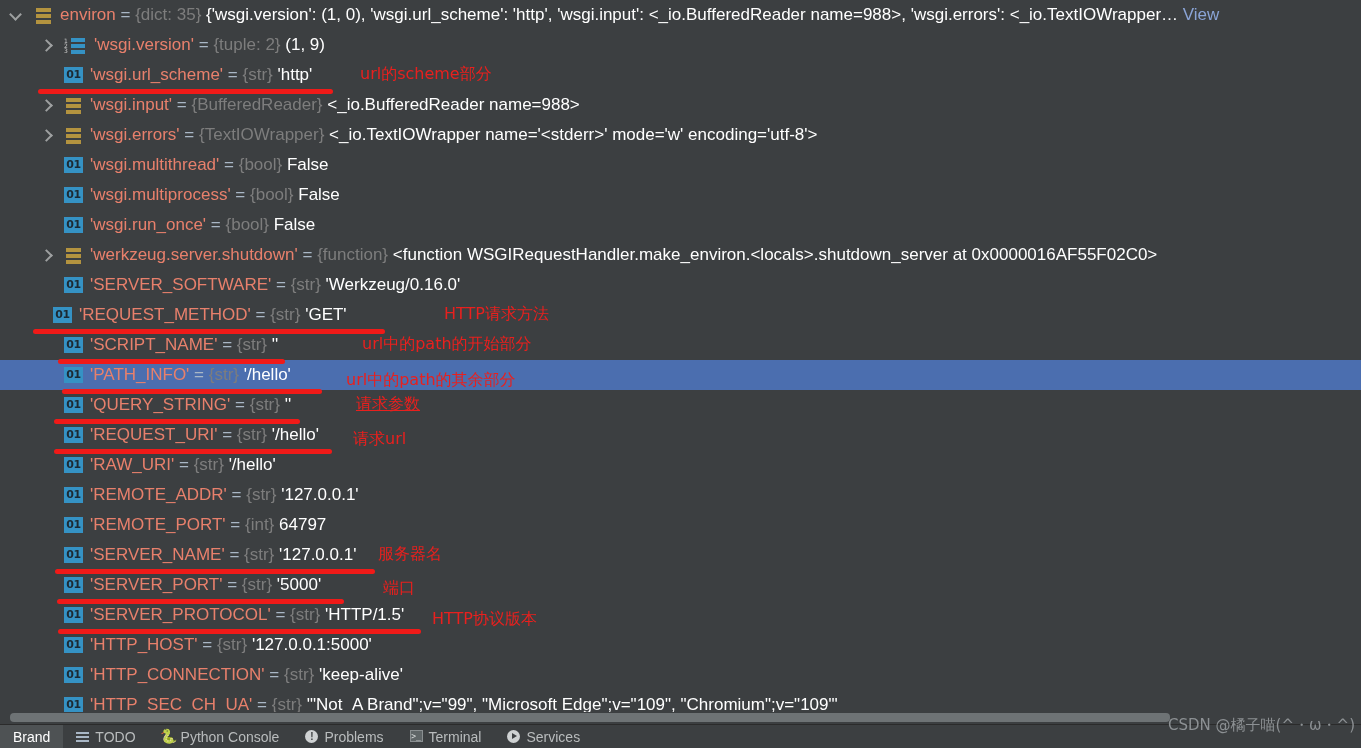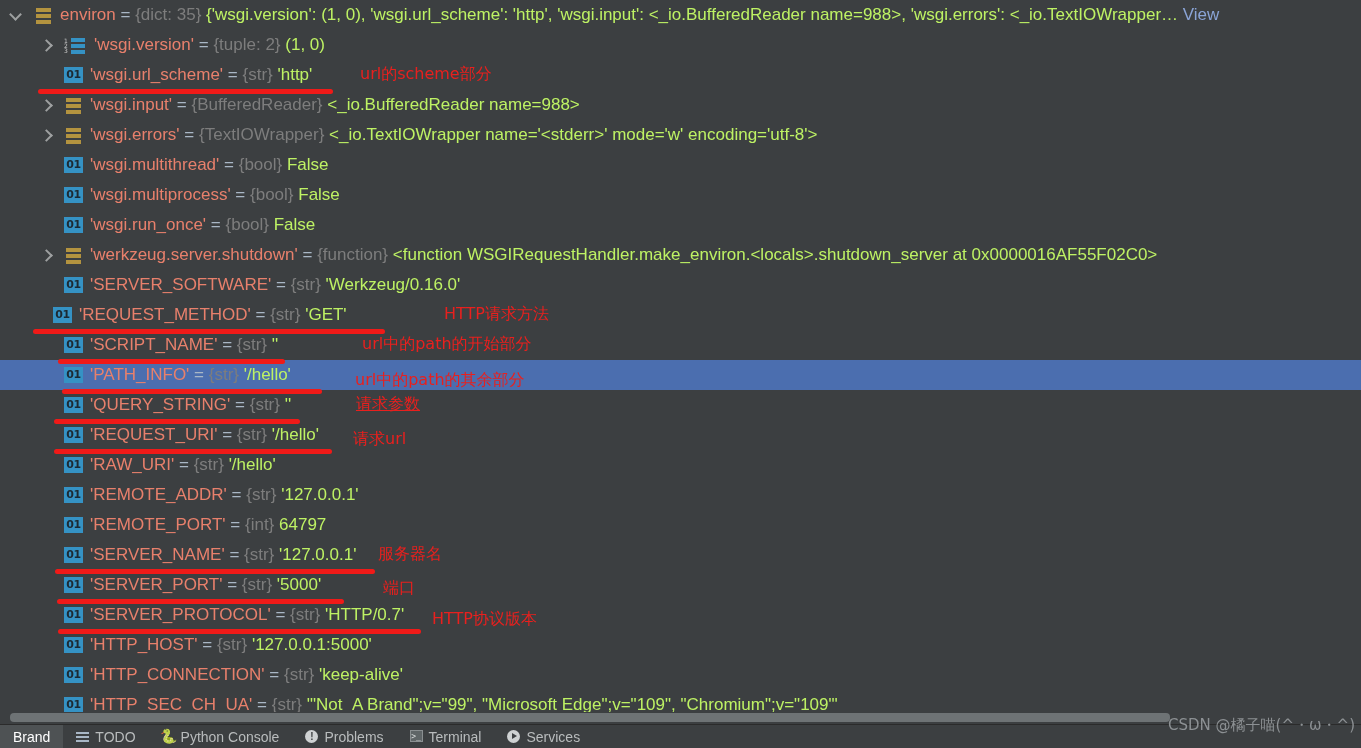--- a/index.html
+++ b/index.html
@@ -117,21 +117,21 @@
     left: 7px;
     width: 14px;
     background: #3592c4;
   }
   .vicon.tuple .bars::before { top: 8px; height: 4px; box-shadow: 0 6px 0 0 #3592c4; }
   .vicon.tuple .bars::after  { top: 20px; height: 4px; }
 
   .name   { color: #e8806c; }
   .op     { color: #a9b7c6; }
   .type   { color: #7d7d7d; }
-  .value  { color: #bef264; }
+  .value  { color: #ffffff; }
   .viewlink { color: #8aa4d6; }
 
   
   .ann-text {
     position: absolute;
     color: #e8201e;
     font-size: 16px;
     font-family: "DejaVu Sans", "Liberation Sans", sans-serif;
     white-space: nowrap;
     pointer-events: none;
@@ -256,21 +256,21 @@
 
 <div id="app">
 
   <div id="tree">
       <div class="row">
         <div class="row-inner" style="left: 8px;"><span class="chevron has open"></span><span style="display: inline-block; width: 10px;"></span><span class="vicon obj"></span><span style="display: inline-block; width: 6px;"></span><span class="name">environ</span><span class="op"> = </span><span class="type">{dict: 35}</span><span> </span><span class="value">{'wsgi.version': (1, 0), 'wsgi.url_scheme': 'http', 'wsgi.input': &lt;_io.BufferedReader name=988&gt;, 'wsgi.errors': &lt;_io.TextIOWrapper…</span><span> </span><span class="viewlink">View</span></div>
       </div>
       <div class="row">
         <div class="row-inner" style="left: 38px;"><span class="chevron has"></span><span style="display: inline-block; width: 10px;"></span><span class="vicon tuple"><span class="nums" style="white-space: pre;">1
 2
-3</span><span class="bars"></span></span><span style="display: inline-block; width: 6px;"></span><span class="name">'wsgi.version'</span><span class="op"> = </span><span class="type">{tuple: 2}</span><span> </span><span class="value">(1, 0)</span></div>
+3</span><span class="bars"></span></span><span style="display: inline-block; width: 6px;"></span><span class="name">'wsgi.version'</span><span class="op"> = </span><span class="type">{tuple: 2}</span><span> </span><span class="value">(1, 9)</span></div>
       </div>
       <div class="row">
         <div class="row-inner" style="left: 38px;"><span class="chevron"></span><span style="display: inline-block; width: 10px;"></span><span class="vicon str"></span><span style="display: inline-block; width: 6px;"></span><span class="name">'wsgi.url_scheme'</span><span class="op"> = </span><span class="type">{str}</span><span> </span><span class="value">'http'</span></div>
       </div>
       <div class="row">
         <div class="row-inner" style="left: 38px;"><span class="chevron has"></span><span style="display: inline-block; width: 10px;"></span><span class="vicon obj"></span><span style="display: inline-block; width: 6px;"></span><span class="name">'wsgi.input'</span><span class="op"> = </span><span class="type">{BufferedReader}</span><span> </span><span class="value">&lt;_io.BufferedReader name=988&gt;</span></div>
       </div>
       <div class="row">
         <div class="row-inner" style="left: 38px;"><span class="chevron has"></span><span style="display: inline-block; width: 10px;"></span><span class="vicon obj"></span><span style="display: inline-block; width: 6px;"></span><span class="name">'wsgi.errors'</span><span class="op"> = </span><span class="type">{TextIOWrapper}</span><span> </span><span class="value">&lt;_io.TextIOWrapper name='&lt;stderr&gt;' mode='w' encoding='utf-8'&gt;</span></div>
       </div>
@@ -313,21 +313,21 @@
       <div class="row">
         <div class="row-inner" style="left: 38px;"><span class="chevron"></span><span style="display: inline-block; width: 10px;"></span><span class="vicon str"></span><span style="display: inline-block; width: 6px;"></span><span class="name">'REMOTE_PORT'</span><span class="op"> = </span><span class="type">{int}</span><span> </span><span class="value">64797</span></div>
       </div>
       <div class="row">
         <div class="row-inner" style="left: 38px;"><span class="chevron"></span><span style="display: inline-block; width: 10px;"></span><span class="vicon str"></span><span style="display: inline-block; width: 6px;"></span><span class="name">'SERVER_NAME'</span><span class="op"> = </span><span class="type">{str}</span><span> </span><span class="value">'127.0.0.1'</span></div>
       </div>
       <div class="row">
         <div class="row-inner" style="left: 38px;"><span class="chevron"></span><span style="display: inline-block; width: 10px;"></span><span class="vicon str"></span><span style="display: inline-block; width: 6px;"></span><span class="name">'SERVER_PORT'</span><span class="op"> = </span><span class="type">{str}</span><span> </span><span class="value">'5000'</span></div>
       </div>
       <div class="row">
-        <div class="row-inner" style="left: 38px;"><span class="chevron"></span><span style="display: inline-block; width: 10px;"></span><span class="vicon str"></span><span style="display: inline-block; width: 6px;"></span><span class="name">'SERVER_PROTOCOL'</span><span class="op"> = </span><span class="type">{str}</span><span> </span><span class="value">'HTTP/0.7'</span></div>
+        <div class="row-inner" style="left: 38px;"><span class="chevron"></span><span style="display: inline-block; width: 10px;"></span><span class="vicon str"></span><span style="display: inline-block; width: 6px;"></span><span class="name">'SERVER_PROTOCOL'</span><span class="op"> = </span><span class="type">{str}</span><span> </span><span class="value">'HTTP/1.5'</span></div>
       </div>
       <div class="row">
         <div class="row-inner" style="left: 38px;"><span class="chevron"></span><span style="display: inline-block; width: 10px;"></span><span class="vicon str"></span><span style="display: inline-block; width: 6px;"></span><span class="name">'HTTP_HOST'</span><span class="op"> = </span><span class="type">{str}</span><span> </span><span class="value">'127.0.0.1:5000'</span></div>
       </div>
       <div class="row">
         <div class="row-inner" style="left: 38px;"><span class="chevron"></span><span style="display: inline-block; width: 10px;"></span><span class="vicon str"></span><span style="display: inline-block; width: 6px;"></span><span class="name">'HTTP_CONNECTION'</span><span class="op"> = </span><span class="type">{str}</span><span> </span><span class="value">'keep-alive'</span></div>
       </div>
       <div class="row">
         <div class="row-inner" style="left: 38px;"><span class="chevron"></span><span style="display: inline-block; width: 10px;"></span><span class="vicon str"></span><span style="display: inline-block; width: 6px;"></span><span class="name">'HTTP_SEC_CH_UA'</span><span class="op"> = </span><span class="type">{str}</span><span> </span><span class="value">'"Not_A Brand";v="99", "Microsoft Edge";v="109", "Chromium";v="109"'</span></div>
       </div>
@@ -339,21 +339,21 @@
       <div class="ann-line" style="left: 58px; top: 359px; width: 227px;"></div>
       <div class="ann-line" style="left: 62px; top: 389px; width: 260px;"></div>
       <div class="ann-line" style="left: 54px; top: 419px; width: 246px;"></div>
       <div class="ann-line" style="left: 54px; top: 449px; width: 278px;"></div>
       <div class="ann-line" style="left: 55px; top: 569px; width: 320px;"></div>
       <div class="ann-line" style="left: 57px; top: 599px; width: 287px;"></div>
       <div class="ann-line" style="left: 58px; top: 629px; width: 363px;"></div>
       <div class="ann-text" style="left: 360px; top: 64px;">url的scheme部分</div>
       <div class="ann-text" style="left: 412px; top: 304px; margin-left: 32px;">HTTP请求方法</div>
       <div class="ann-text" style="left: 362px; top: 334px;">url中的path的开始部分</div>
-      <div class="ann-text" style="left: 355px; top: 370px;">url中的path的其余部分</div>
+      <div class="ann-text" style="left: 346px; top: 370px;">url中的path的其余部分</div>
       <div class="ann-text" style="left: 356px; top: 394px; text-decoration: underline;">请求参数</div>
       <div class="ann-text" style="left: 353px; top: 429px;">请求url</div>
       <div class="ann-text" style="left: 378px; top: 544px;">服务器名</div>
       <div class="ann-text" style="left: 383px; top: 578px;">端口</div>
       <div class="ann-text" style="left: 432px; top: 609px;">HTTP协议版本</div>
     </div>
 
   <div id="hscroll">
     <div class="thumb"></div>
   </div>

